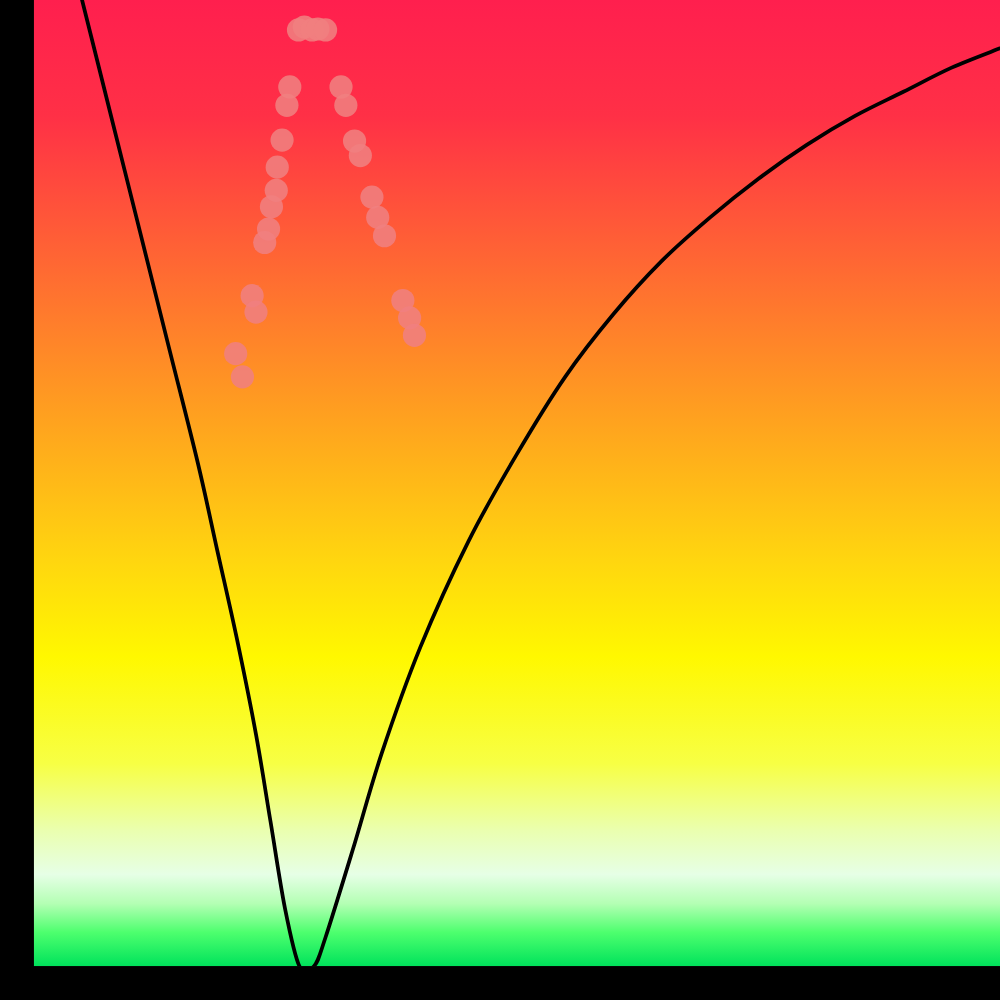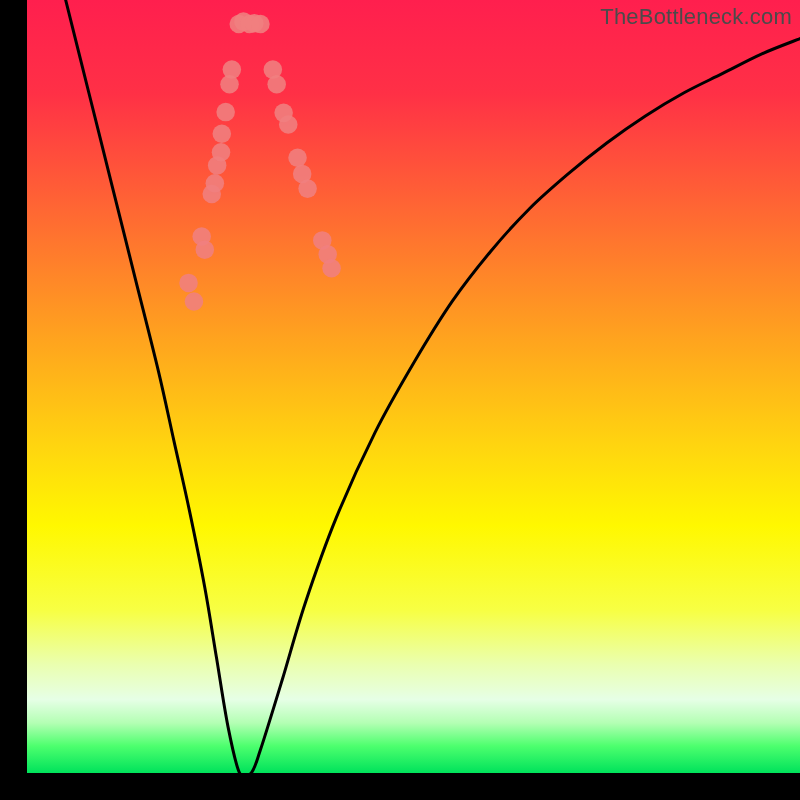--- a/index.html
+++ b/index.html
@@ -82,14 +82,13 @@
         <circle cx="261.274" cy="124.45299999999997" r="9.276" fill="#f08080" fill-opacity="0.88"></circle>
         <circle cx="256.636" cy="112.85799999999995" r="9.276" fill="#f08080" fill-opacity="0.88"></circle>
         <circle cx="270.54999999999995" cy="157.692" r="9.276" fill="#f08080" fill-opacity="0.88"></circle>
         <circle cx="275.18800000000005" cy="173.92499999999995" r="9.276" fill="#f08080" fill-opacity="0.88"></circle>
         <circle cx="280.599" cy="188.61200000000008" r="9.276" fill="#f08080" fill-opacity="0.88"></circle>
         <circle cx="295.286" cy="240.4029999999999" r="9.276" fill="#f08080" fill-opacity="0.88"></circle>
         <circle cx="300.697" cy="254.317" r="9.276" fill="#f08080" fill-opacity="0.88"></circle>
         <circle cx="304.56199999999995" cy="268.231" r="9.276" fill="#f08080" fill-opacity="0.88"></circle>
       </g>
   </svg>
-  <div class="watermark">TheBottleneck.com</div>
 </div>
 
 </body></html>

